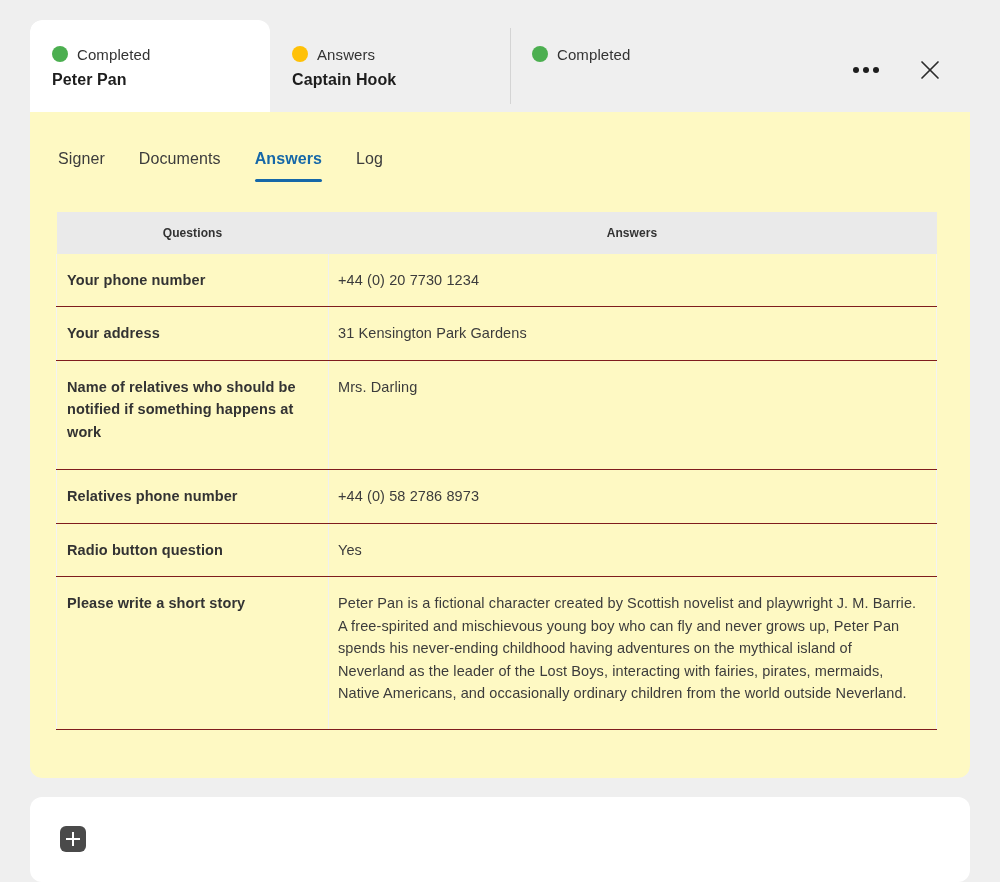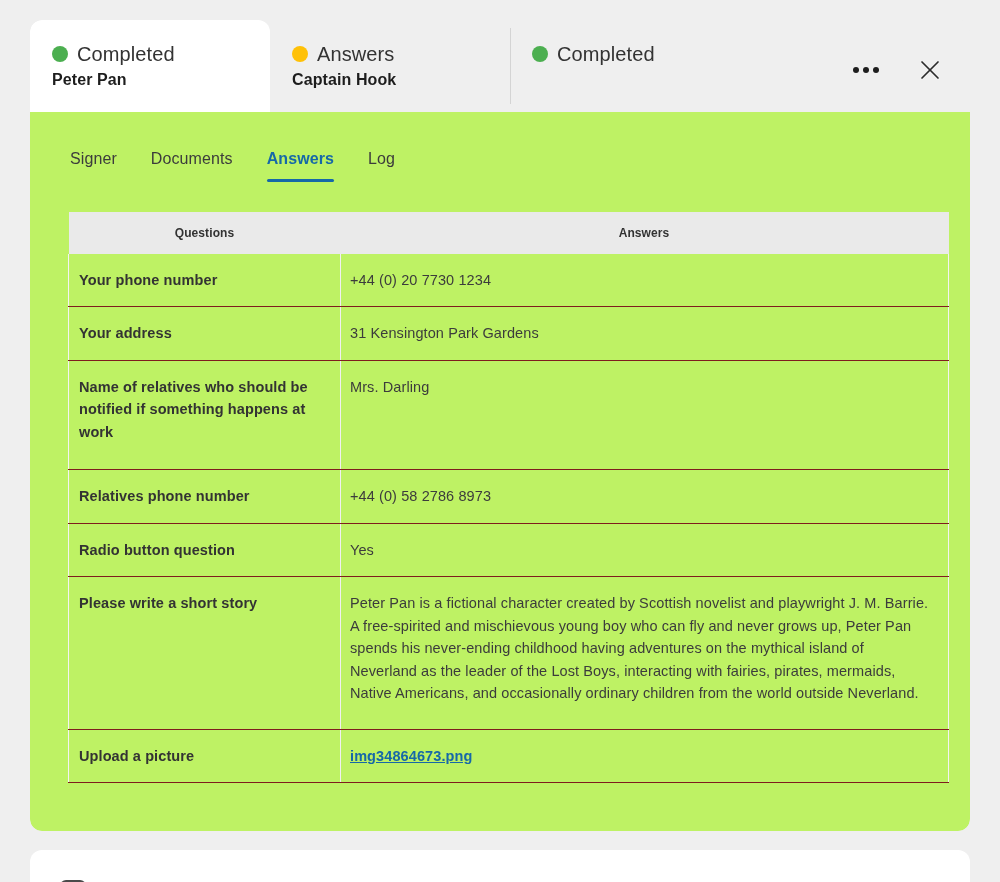--- a/index.html
+++ b/index.html
@@ -72,21 +72,21 @@
   }
 
   .dot {
     width: 16px;
     height: 16px;
     border-radius: 50%;
     flex: 0 0 auto;
   }
 
   .status-text {
-    font-size: 20px;
+    font-size: 15px;
     color: #333333;
     letter-spacing: 0.1px;
   }
 
   .signer-name {
     font-size: 16px;
     font-weight: bold;
     color: #1d1d1d;
     letter-spacing: 0.1px;
   }
@@ -113,23 +113,23 @@
   }
 
   .dots-icon { display: flex; gap: 4px; align-items: center; }
   .dots-icon i {
     width: 6px; height: 6px; border-radius: 50%;
     background: #1d1d1d; display: block;
   }
 
   
   .panel {
-    background: #bef264;
+    background: #fef9c3;
     border-radius: 0 0 12px 12px;
-    padding: 38px 30px 48px 38px;
+    padding: 38px 30px 48px 26px;
   }
 
   
   .navtabs {
     display: flex;
     align-items: flex-end;
     gap: 34px;
     margin-bottom: 30px;
     padding-left: 2px;
   }
@@ -335,26 +335,20 @@
             <td class="a">+44 (0) 58 2786 8973</td>
           </tr>
           <tr>
             <td class="q">Radio button question</td>
             <td class="a">Yes</td>
           </tr>
           <tr class="story">
             <td class="q">Please write a short story</td>
             <td class="a">Peter Pan is a fictional character created by Scottish novelist and playwright J. M. Barrie. A free-spirited and mischievous young boy who can fly and never grows up, Peter Pan spends his never-ending childhood having adventures on the mythical island of Neverland as the leader of the Lost Boys, interacting with fairies, pirates, mermaids, Native Americans, and occasionally ordinary children from the world outside Neverland.</td>
           </tr>
-          <tr>
-            <td class="q">Upload a picture</td>
-            <td class="a">
-              <span class="file-link">img34864673.png</span>
-            </td>
-          </tr>
         </tbody>
       </table>
     </div>
   </div>
 
   <div class="sending-card">
     <span class="plus-box"></span>
 
   </div>
 

